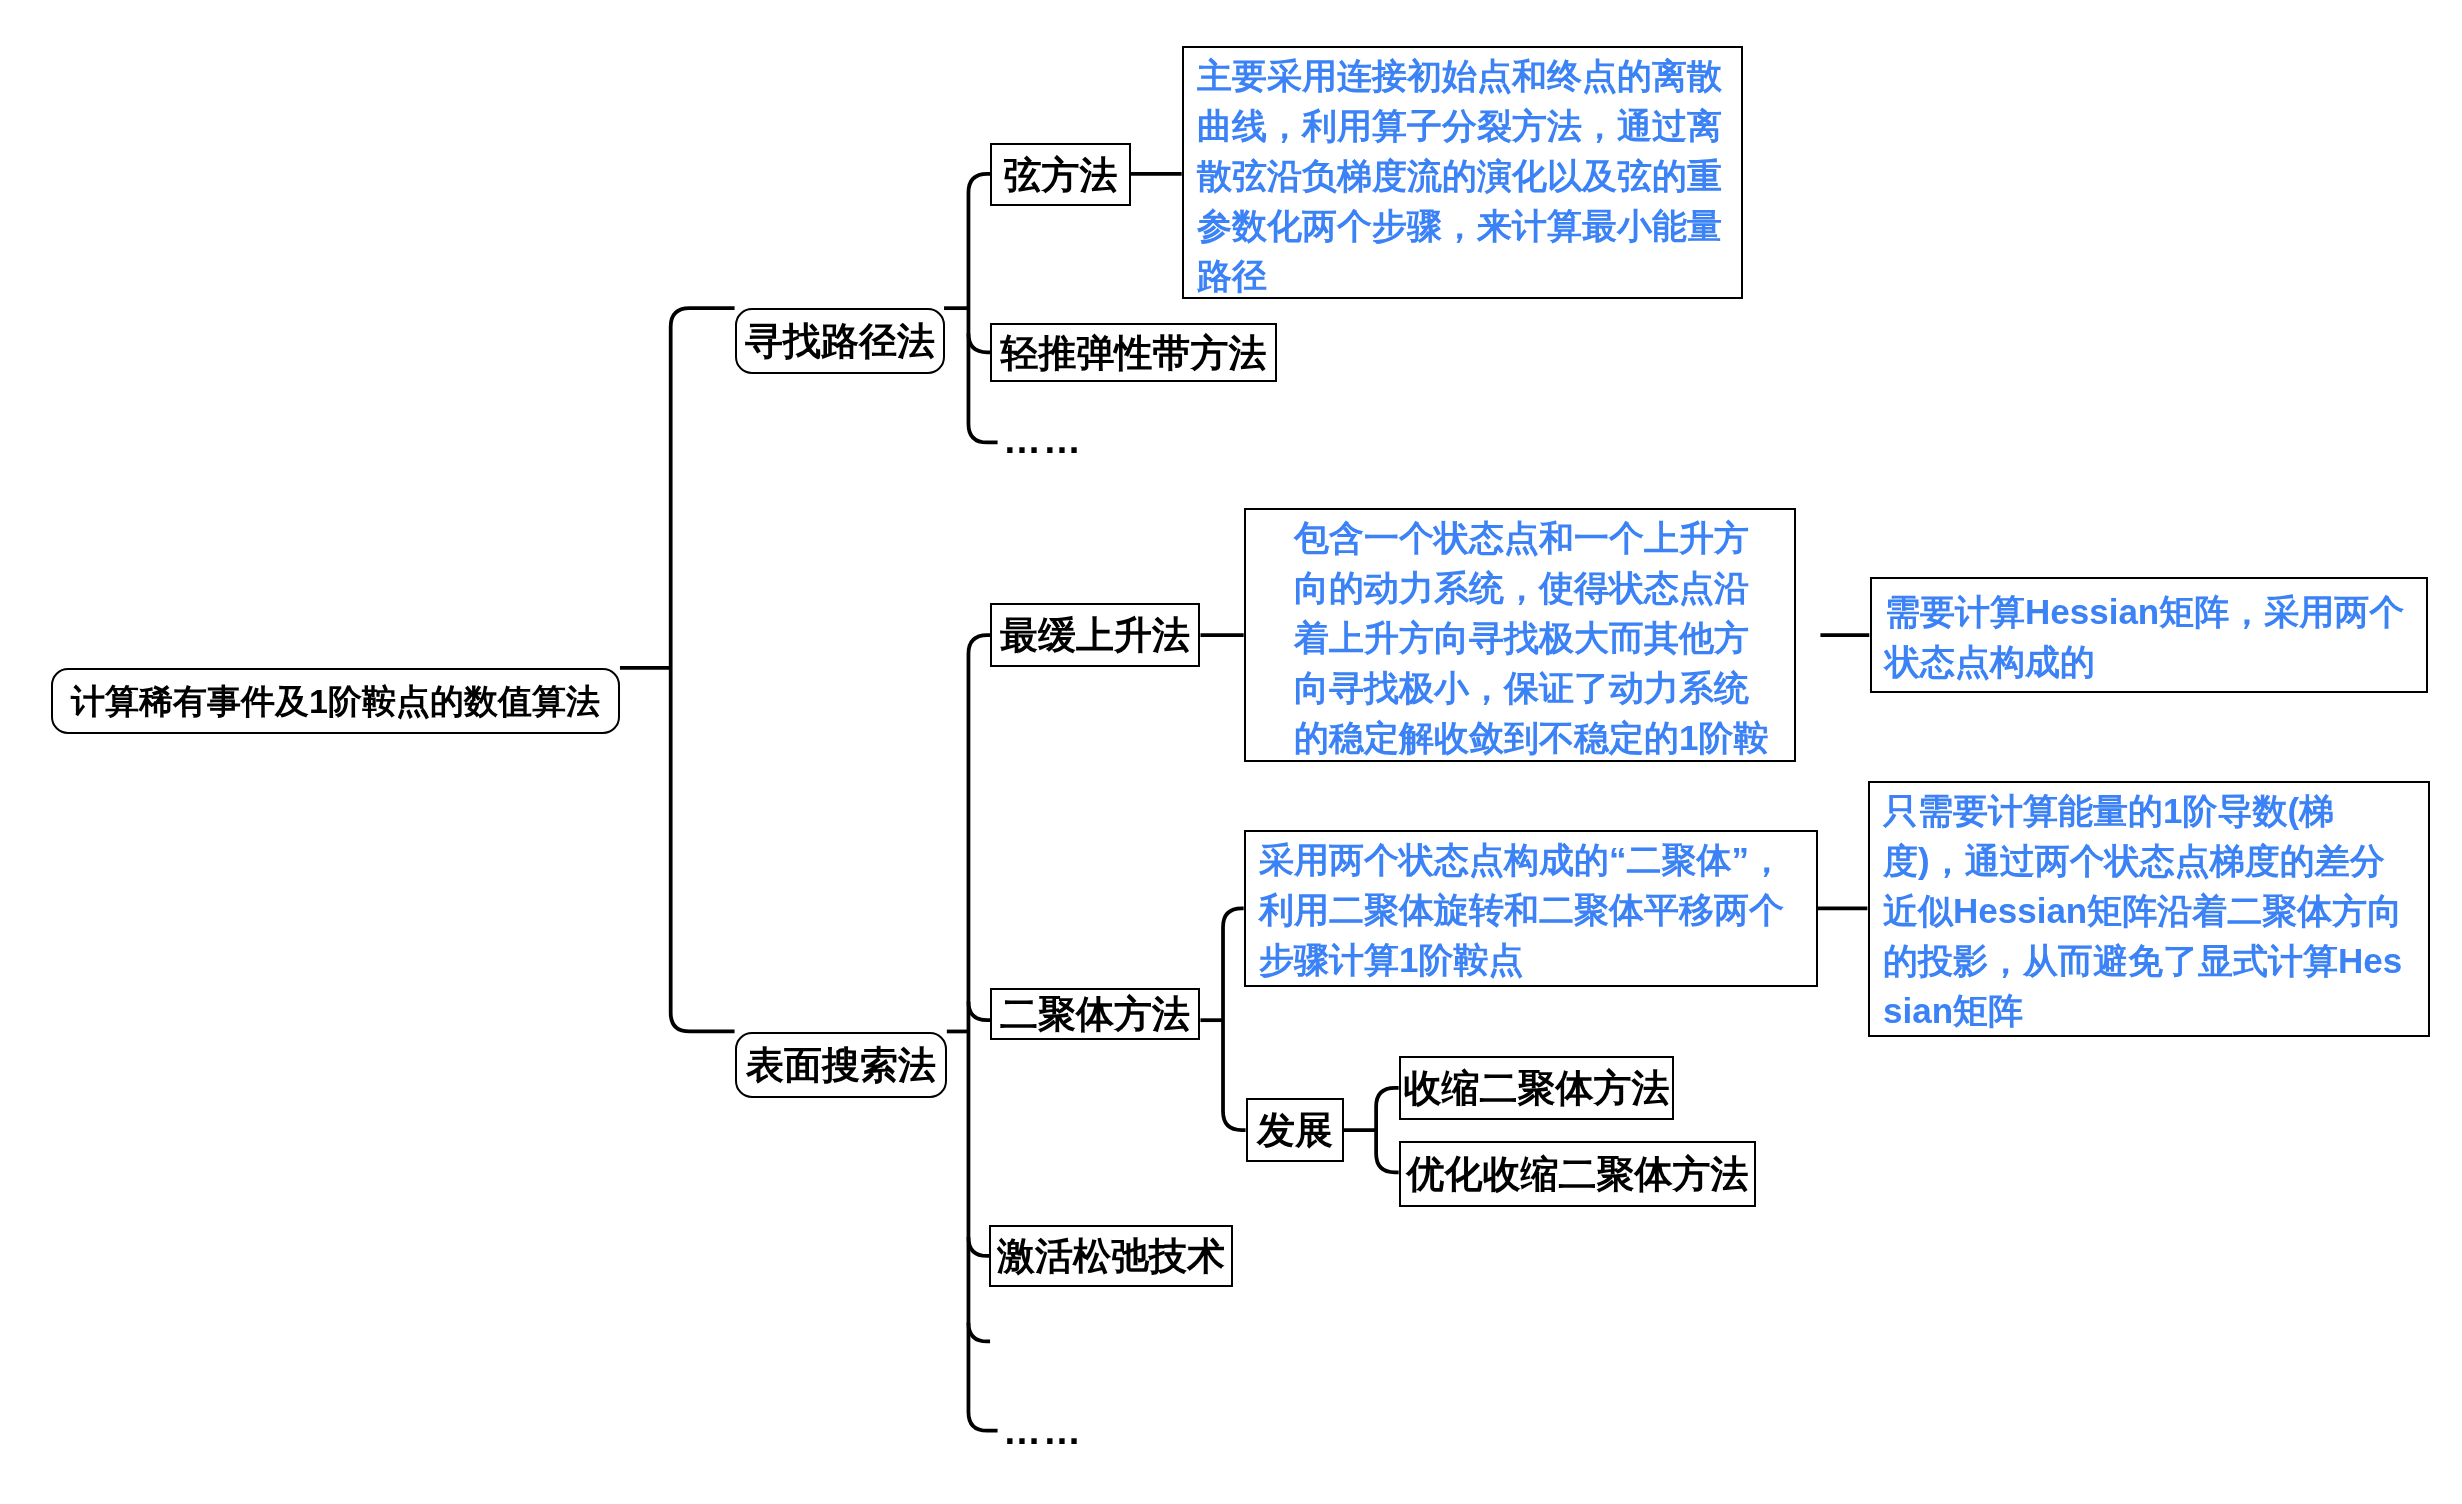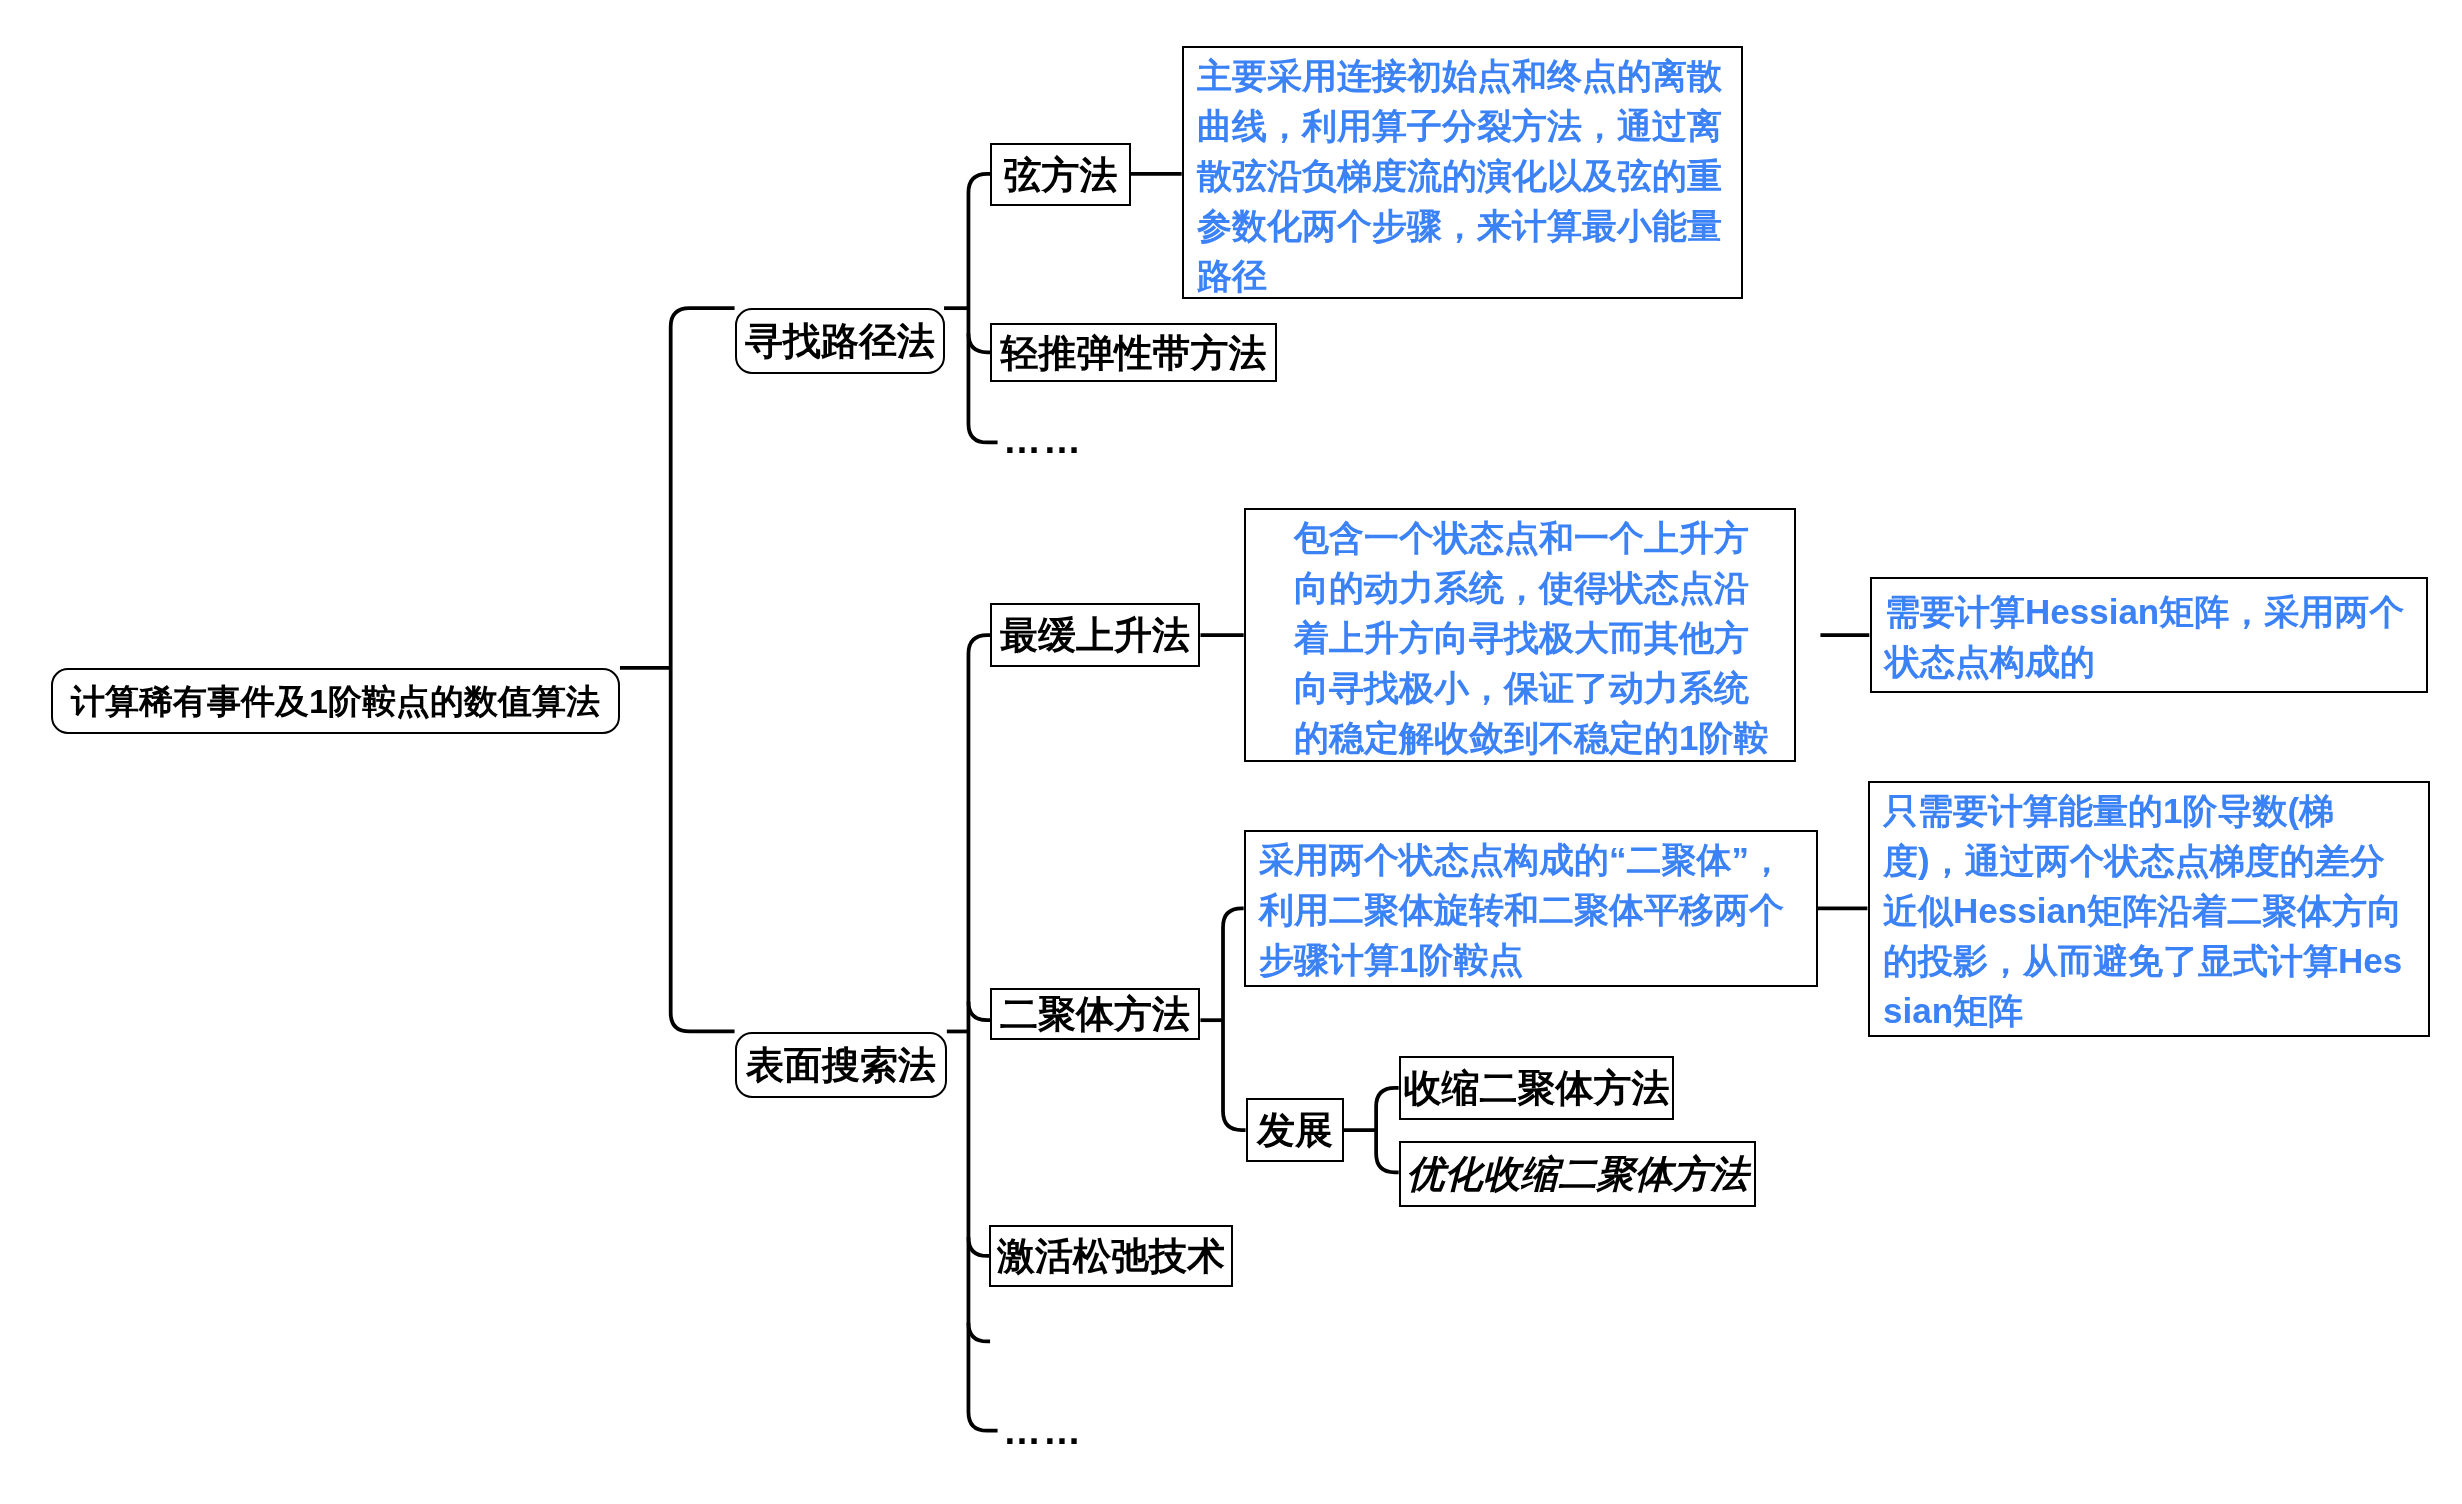--- a/index.html
+++ b/index.html
@@ -123,21 +123,21 @@
   <div class="node" style="left:990px; top:988px; width:210px; height:52px;">二聚体方法</div>
 
   <div class="desc" style="left:1244px; top:830px; width:574px; height:157px;">采用两个状态点构成的“二聚体”，利用二聚体旋转和二聚体平移两个步骤计算1阶鞍点</div>
 
   <div class="desc" style="left:1868px; top:781px; width:562px; height:256px;">只需要计算能量的1阶导数(梯度)，通过两个状态点梯度的差分近似Hessian矩阵沿着二聚体方向的投影，从而避免了显式计算Hessian矩阵</div>
 
   <div class="node" style="left:1246px; top:1098px; width:98px; height:64px;">发展</div>
 
   <div class="node" style="left:1399px; top:1056px; width:275px; height:64px;">收缩二聚体方法</div>
 
-  <div class="node" style="left:1399px; top:1141px; width:357px; height:66px;font-style:italic;">优化收缩二聚体方法</div>
+  <div class="node" style="left:1399px; top:1141px; width:357px; height:66px;">优化收缩二聚体方法</div>
 
   <div class="node" style="left:989px; top:1225px; width:244px; height:62px;">激活松弛技术</div>
 
 
   <div class="ellipsis" style="left:1003px; top:1405px;">……</div>
 
 </div>
 
 
 </body></html>

